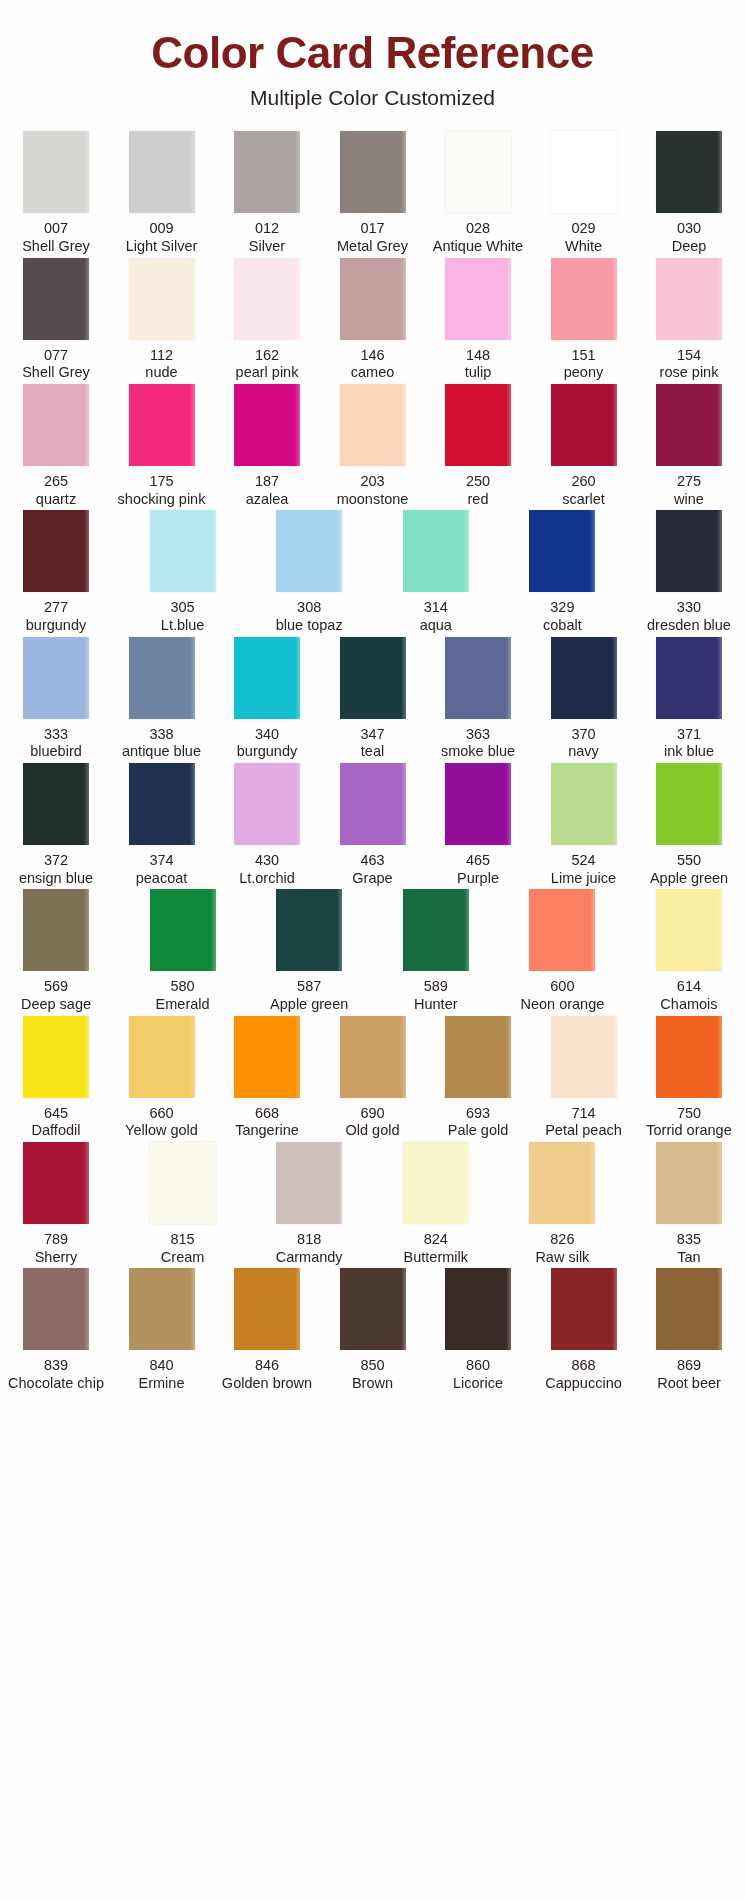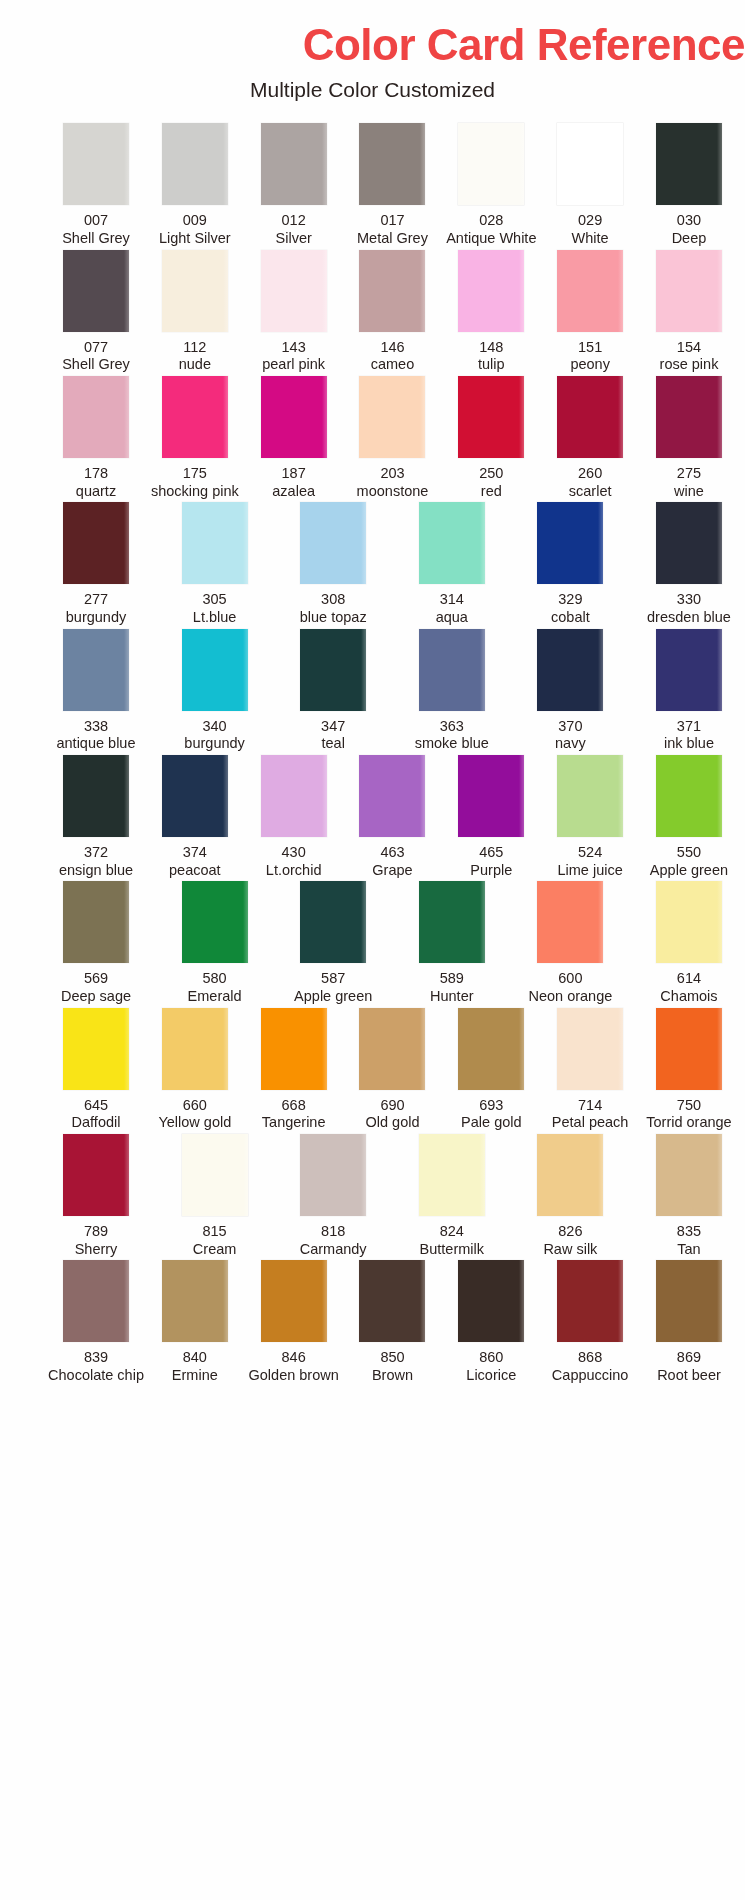--- a/index.html
+++ b/index.html
@@ -23,43 +23,41 @@
     box-sizing: border-box;
   }
   .header {
     padding-top: 22px;
     text-align: center;
   }
   .main-title {
     font-size: 44px;
     font-weight: bold;
     letter-spacing: -0.5px;
-    color: #ef4444;
+    color: #7f1d1d;
     line-height: 1.05;
-    margin: 0;
-    text-align: right;
+    margin: 8px;
   }
   .sub-title {
     font-size: 21px;
     font-weight: normal;
     color: #2b2220;
     margin: 10px 0 0 0;
     line-height: 1.1;
   }
   .grid {
     margin-top: 22px;
     padding: 0 8px;
     box-sizing: border-box;
   }
   .row {
     display: flex;
     justify-content: space-between;
     align-items: center;
     margin-bottom: 3px;
-    margin-left: 40px;
   }
   .cell {
     width: 96px;
     display: flex;
     flex-direction: column;
     align-items: center;
   }
   .swatch {
     width: 66px;
     height: 82px;
@@ -148,21 +146,21 @@
           <div class="code">077</div>
           <div class="name">Shell Grey</div>
         </div>
         <div class="cell">
           <div class="swatch" style="background-color: rgb(247, 238, 221);"></div>
           <div class="code">112</div>
           <div class="name">nude</div>
         </div>
         <div class="cell">
           <div class="swatch" style="background-color: rgb(251, 230, 236);"></div>
-          <div class="code">143</div>
+          <div class="code">162</div>
           <div class="name">pearl pink</div>
         </div>
         <div class="cell">
           <div class="swatch" style="background-color: rgb(194, 160, 160);"></div>
           <div class="code">146</div>
           <div class="name">cameo</div>
         </div>
         <div class="cell">
           <div class="swatch" style="background-color: rgb(249, 179, 228);"></div>
           <div class="code">148</div>
@@ -175,21 +173,21 @@
         </div>
         <div class="cell">
           <div class="swatch" style="background-color: rgb(250, 196, 214);"></div>
           <div class="code">154</div>
           <div class="name">rose pink</div>
         </div>
       </div>
       <div class="row">
         <div class="cell">
           <div class="swatch" style="background-color: rgb(227, 170, 187);"></div>
-          <div class="code">178</div>
+          <div class="code">265</div>
           <div class="name">quartz</div>
         </div>
         <div class="cell">
           <div class="swatch" style="background-color: rgb(244, 43, 124);"></div>
           <div class="code">175</div>
           <div class="name">shocking pink</div>
         </div>
         <div class="cell">
           <div class="swatch" style="background-color: rgb(212, 10, 132);"></div>
           <div class="code">187</div>
@@ -242,20 +240,25 @@
           <div class="code">329</div>
           <div class="name">cobalt</div>
         </div>
         <div class="cell">
           <div class="swatch" style="background-color: rgb(40, 44, 58);"></div>
           <div class="code">330</div>
           <div class="name">dresden blue</div>
         </div>
       </div>
       <div class="row">
+        <div class="cell">
+          <div class="swatch" style="background-color: rgb(155, 182, 224);"></div>
+          <div class="code">333</div>
+          <div class="name">bluebird</div>
+        </div>
         <div class="cell">
           <div class="swatch" style="background-color: rgb(108, 131, 161);"></div>
           <div class="code">338</div>
           <div class="name">antique blue</div>
         </div>
         <div class="cell">
           <div class="swatch" style="background-color: rgb(19, 190, 209);"></div>
           <div class="code">340</div>
           <div class="name">burgundy</div>
         </div>

